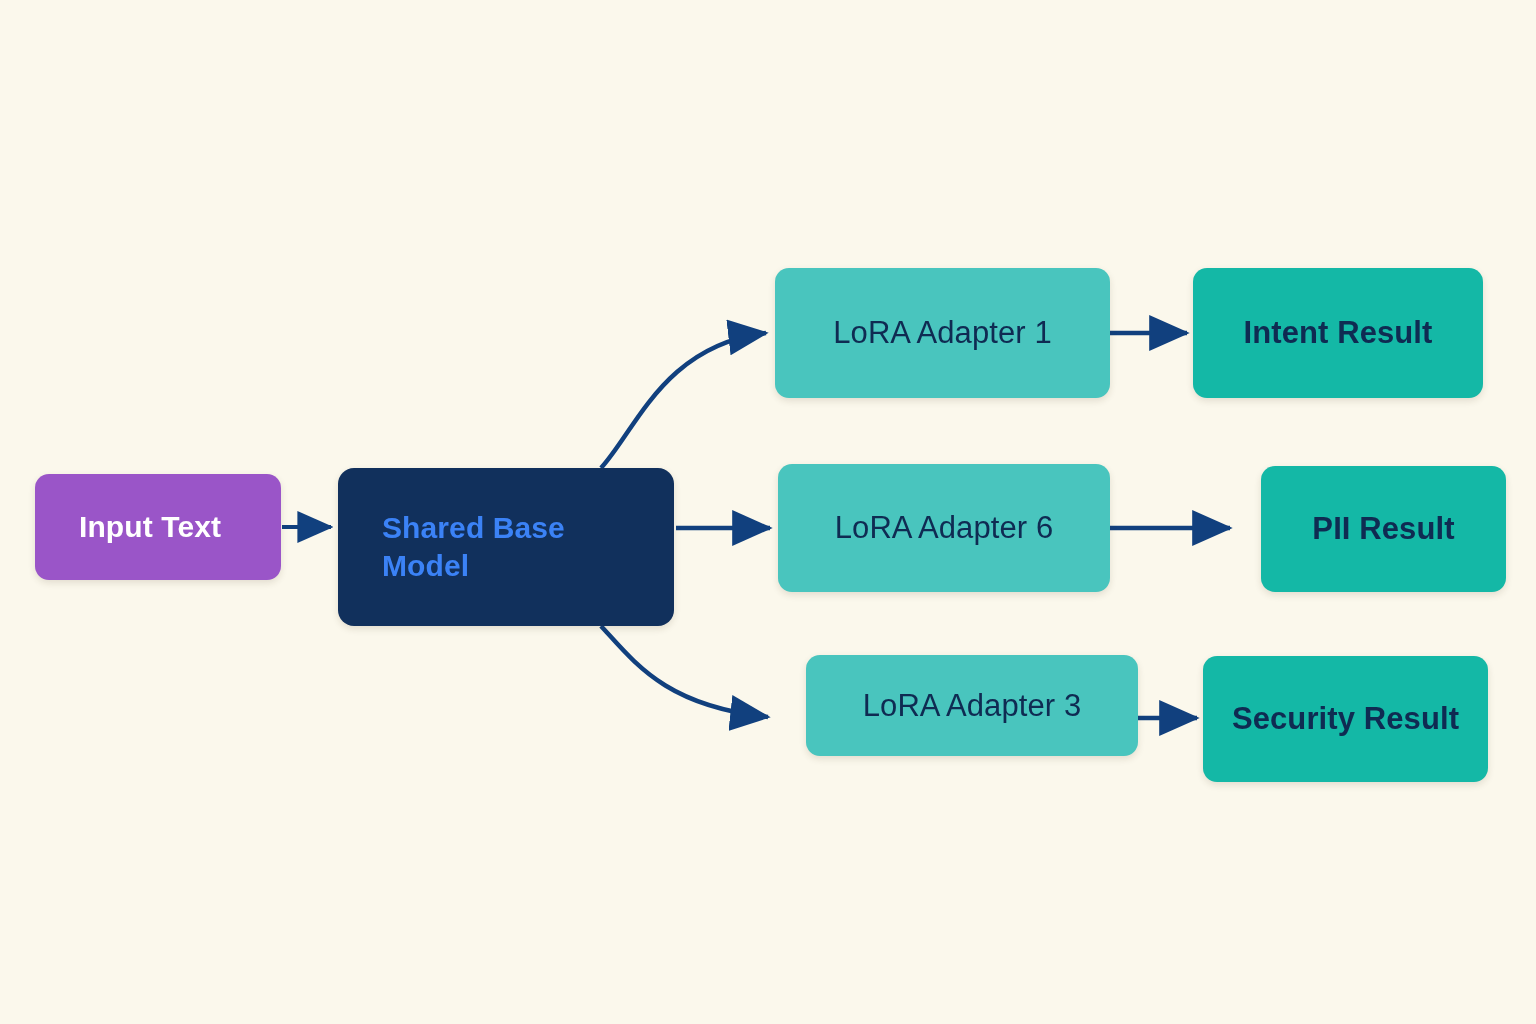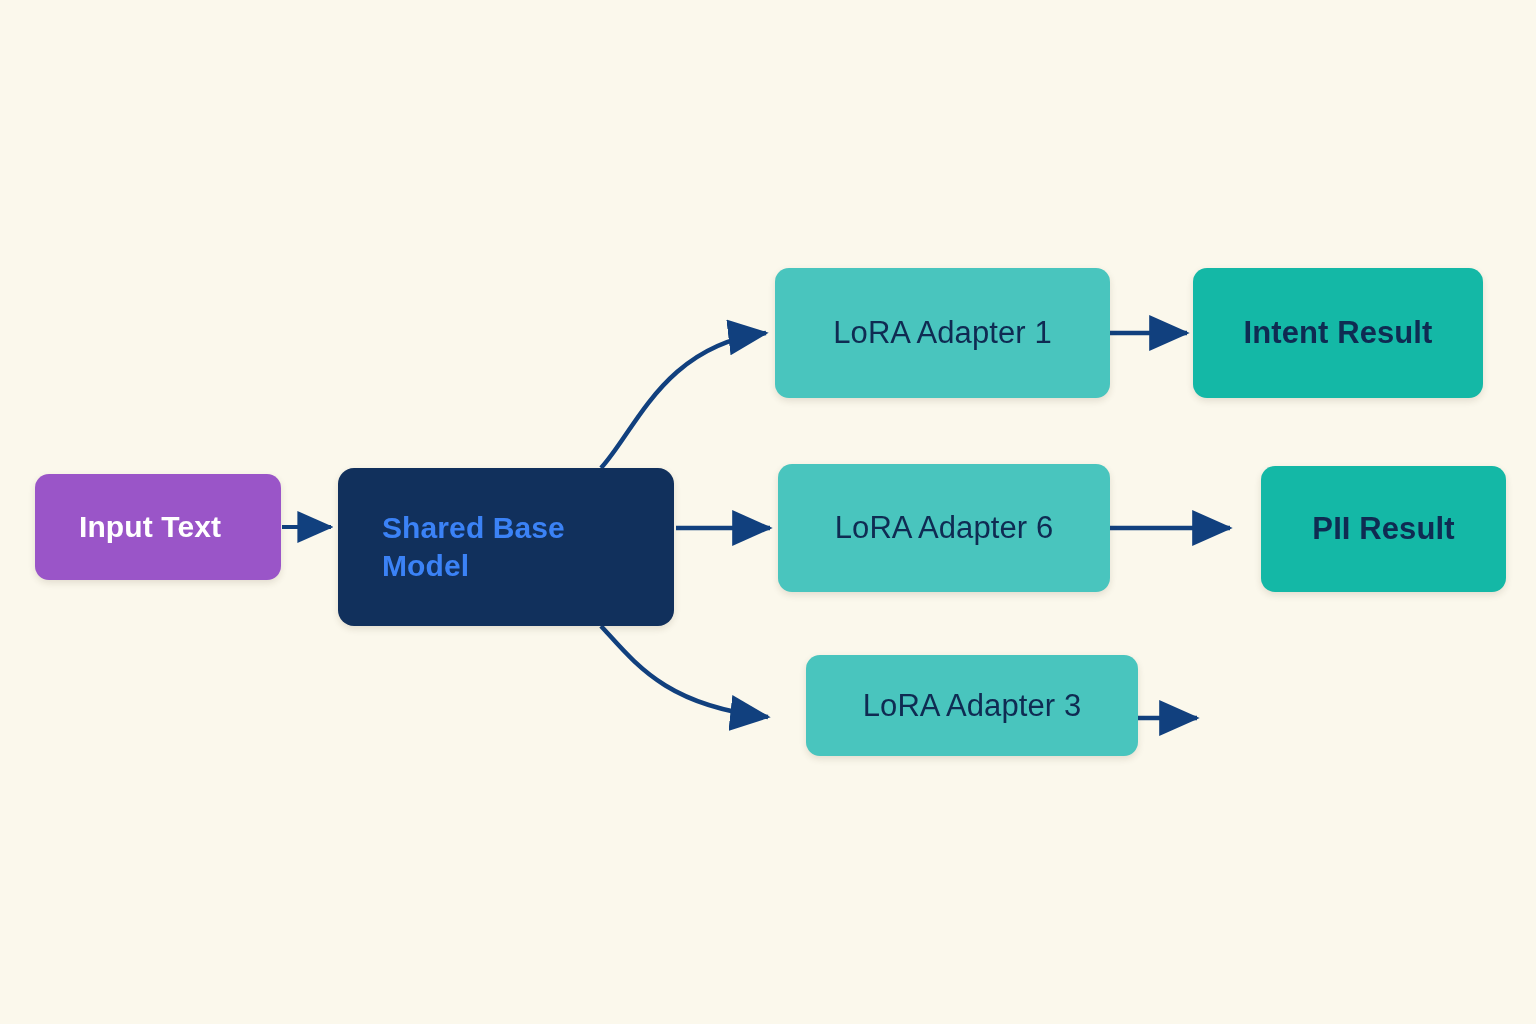--- a/index.html
+++ b/index.html
@@ -131,14 +131,17 @@
   </div>
 
   <div class="node result" style="left:1193px; top:268px; width:290px; height:130px;">
     <span class="node-label">Intent Result</span>
   </div>
 
   <div class="node result" style="left:1236px; top:466px; width:245px; height:126px;margin-left:25px;">
     <span class="node-label">PII Result</span>
   </div>
 
+  <div class="node result" style="left:1203px; top:656px; width:285px; height:126px;">
+    <span class="node-label">Security Result</span>
+  </div>
 
 </div>
 
 </body></html>

